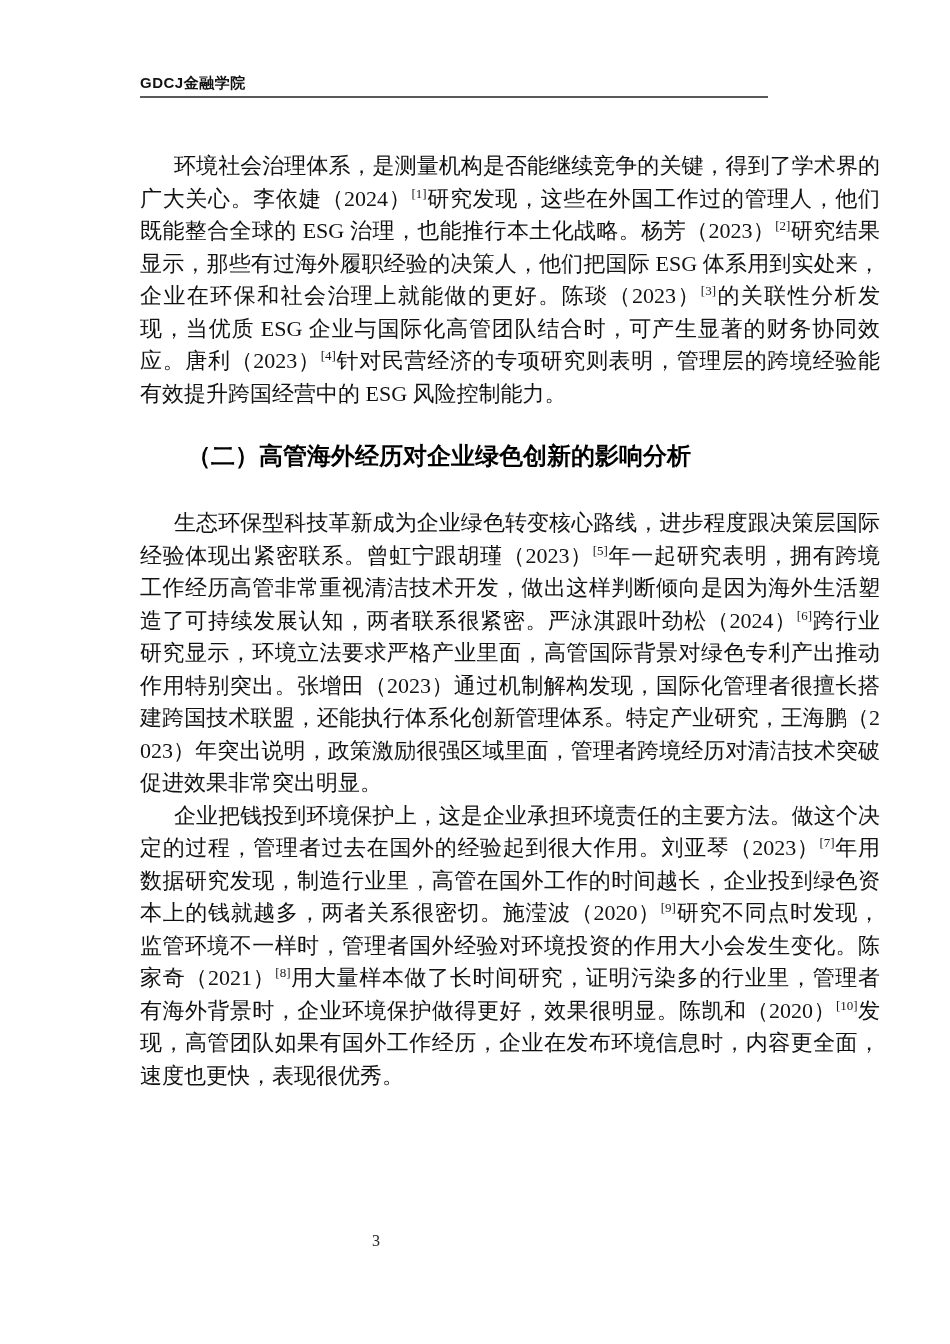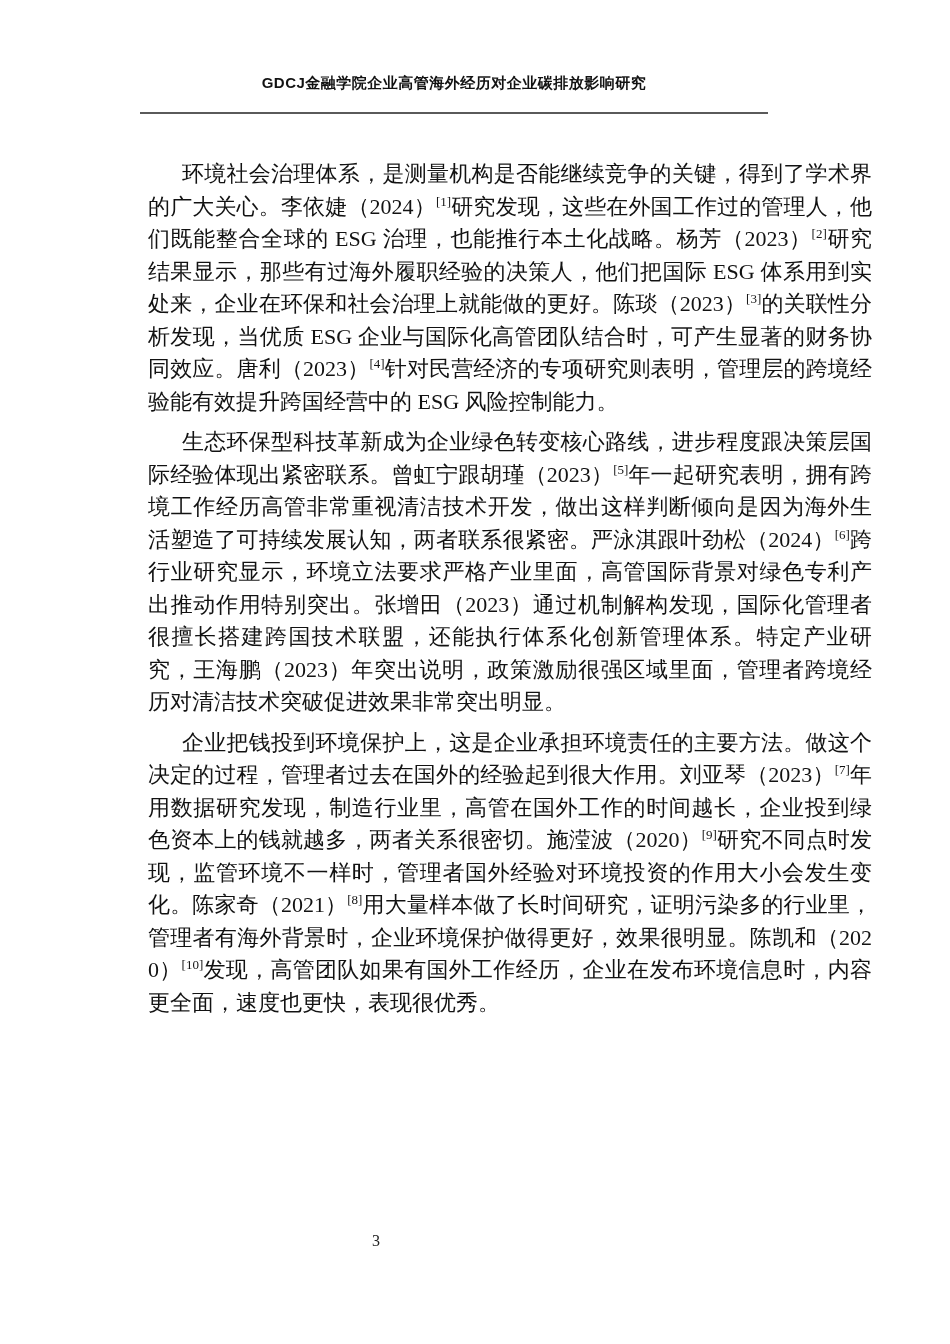--- a/index.html
+++ b/index.html
@@ -17,39 +17,39 @@
     font-family: "Liberation Serif", "DejaVu Serif", serif;
     overflow: hidden;
   }
   
   .page-header {
     position: absolute;
     left: 140px;
     top: 74px;
     width: 628px;
     display: flex;
-    justify-content: center;
+    justify-content: flex-start;
     align-items: flex-end;
     border-bottom: 2px solid #5a5a5a;
-    padding-bottom: 19px;
+    padding-bottom: 3px;
     font-family: "Liberation Sans", "DejaVu Sans", sans-serif;
     font-size: 15px;
     font-weight: bold;
     letter-spacing: 0.5px;
     white-space: nowrap;
   }
   
   .content {
     position: absolute;
     left: 140px;
     top: 150px;
     width: 740px;
   }
   p.body-para {
-    margin: 8px;
+    margin: 0;
     font-size: 22px;
     line-height: 32.5px;
     text-align: justify;
     text-justify: inter-character;
     text-indent: 34px;
     word-break: break-all;
   }
   sup.ref {
     font-size: 13px;
     line-height: 0;
@@ -75,27 +75,27 @@
     color: #222222;
   }
 </style>
 </head>
 <body>
 
 <div class="page">
 
   <header class="page-header">
     <span>GDCJ金融学院</span>
-    <span>企业高管海外经历对企业碳排放影响研究</span>
   </header>
 
   <main class="content">
 
     <p class="body-para">环境社会治理体系，是测量机构是否能继续竞争的关键，得到了学术界的广大关心。李依婕（2024）<sup class="ref">[1]</sup>研究发现，这些在外国工作过的管理人，他们既能整合全球的 ESG 治理，也能推行本土化战略。杨芳（2023）<sup class="ref">[2]</sup>研究结果显示，那些有过海外履职经验的决策人，他们把国际 ESG 体系用到实处来，企业在环保和社会治理上就能做的更好。陈琰（2023）<sup class="ref">[3]</sup>的关联性分析发现，当优质 ESG 企业与国际化高管团队结合时，可产生显著的财务协同效应。唐利（2023）<sup class="ref">[4]</sup>针对民营经济的专项研究则表明，管理层的跨境经验能有效提升跨国经营中的 ESG 风险控制能力。</p>
 
+    <h2 class="section-heading">（二）高管海外经历对企业绿色创新的影响分析</h2>
 
     <p class="body-para">生态环保型科技革新成为企业绿色转变核心路线，进步程度跟决策层国际经验体现出紧密联系。曾虹宁跟胡瑾（2023）<sup class="ref">[5]</sup>年一起研究表明，拥有跨境工作经历高管非常重视清洁技术开发，做出这样判断倾向是因为海外生活塑造了可持续发展认知，两者联系很紧密。严泳淇跟叶劲松（2024）<sup class="ref">[6]</sup>跨行业研究显示，环境立法要求严格产业里面，高管国际背景对绿色专利产出推动作用特别突出。张增田（2023）通过机制解构发现，国际化管理者很擅长搭建跨国技术联盟，还能执行体系化创新管理体系。特定产业研究，王海鹏（2023）年突出说明，政策激励很强区域里面，管理者跨境经历对清洁技术突破促进效果非常突出明显。</p>
 
 
     <p class="body-para">企业把钱投到环境保护上，这是企业承担环境责任的主要方法。做这个决定的过程，管理者过去在国外的经验起到很大作用。刘亚琴（2023）<sup class="ref">[7]</sup>年用数据研究发现，制造行业里，高管在国外工作的时间越长，企业投到绿色资本上的钱就越多，两者关系很密切。施滢波（2020）<sup class="ref">[9]</sup>研究不同点时发现，监管环境不一样时，管理者国外经验对环境投资的作用大小会发生变化。陈家奇（2021）<sup class="ref">[8]</sup>用大量样本做了长时间研究，证明污染多的行业里，管理者有海外背景时，企业环境保护做得更好，效果很明显。陈凯和（2020）<sup class="ref">[10]</sup>发现，高管团队如果有国外工作经历，企业在发布环境信息时，内容更全面，速度也更快，表现很优秀。</p>
 
   </main>
 
   <footer class="page-footer-number">3</footer>
 

